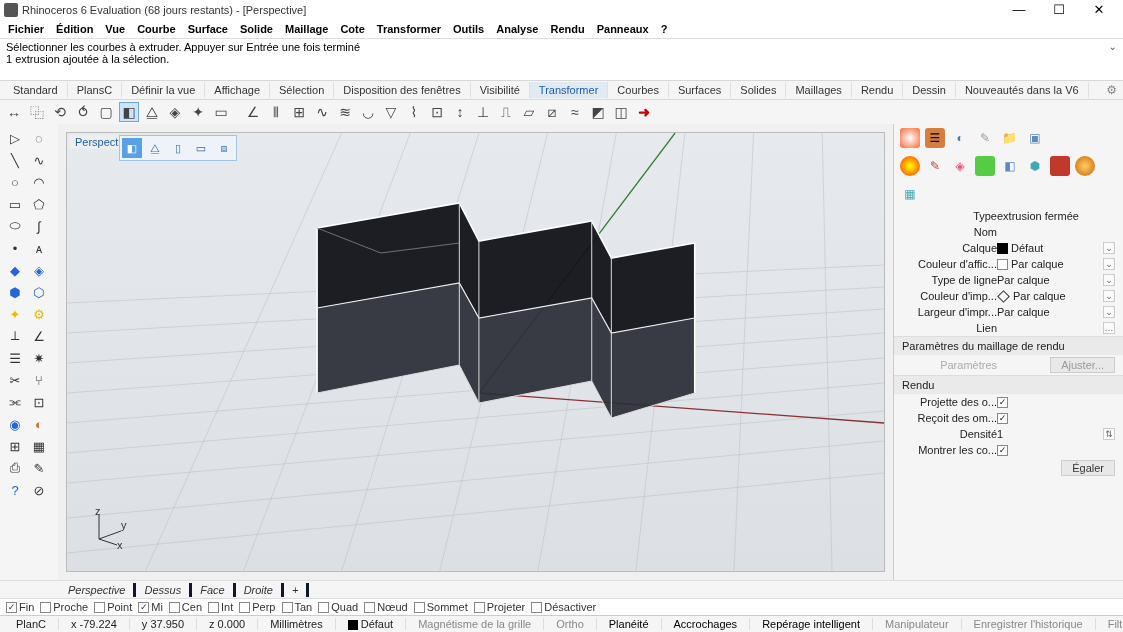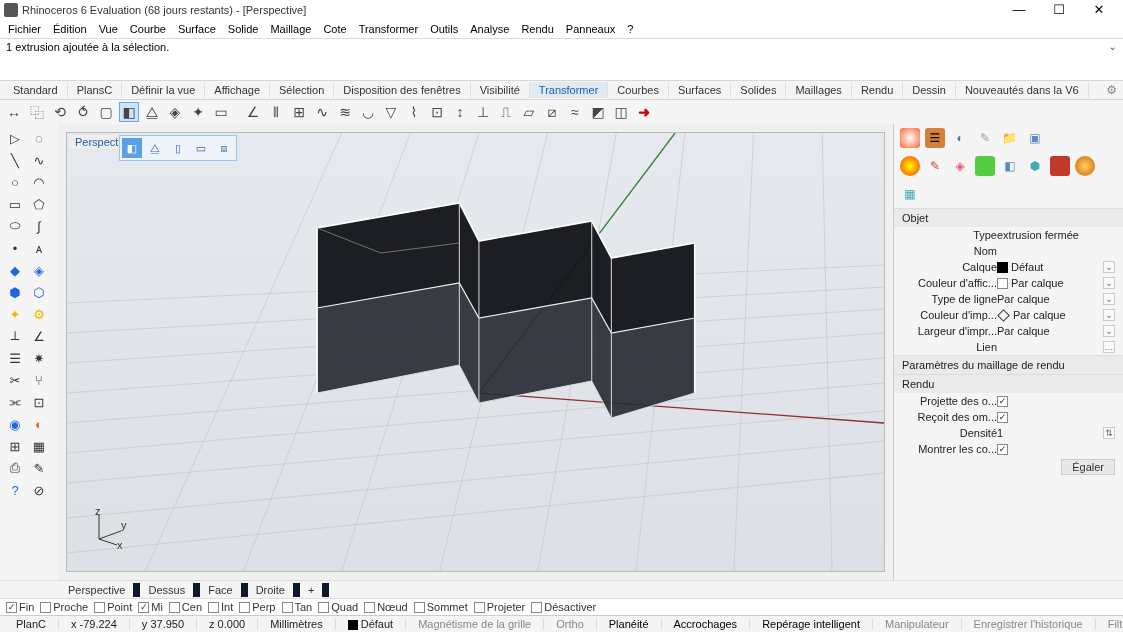--- a/index.html
+++ b/index.html
@@ -3,21 +3,21 @@
 <meta charset="utf-8">
 <style>
 * { margin: 0; padding: 0; box-sizing: border-box; font-family: "Segoe UI", Tahoma, sans-serif; font-size: 11px; }
 body { width: 1123px; height: 632px; background: #f0f0f0; overflow: hidden; position: relative; }
 .titlebar { height: 20px; background: #fff; display: flex; align-items: center; padding: 0 4px; }
 .titlebar .app-icon { width: 14px; height: 14px; background: #555; margin-right: 4px; border-radius: 2px; }
 .titlebar .title { flex: 1; color: #333; }
 .win-controls { display: flex; gap: 0; }
 .win-btn { width: 40px; height: 20px; text-align: center; line-height: 20px; font-size: 13px; color:#000; }
 .menubar { height: 18px; background: #fff; display: flex; gap: 12px; padding: 0 8px; color: #000; }
-.menubar span { line-height: 18px; }
+.menubar span { line-height: 18px; font-weight: bold; }
 .command-area { background: #fff; border-top: 1px solid #ddd; padding: 2px 6px; color: #000; position: relative; }
 .command-line { color: #000; }
 .cmd-arrow { position:absolute; right: 6px; top: 2px; font-size: 10px; color:#555; }
 .tabbar { height: 20px; background: #f5f5f5; border-top: 1px solid #d8d8d8; border-bottom: 1px solid #d8d8d8; display: flex; align-items: center; padding-left: 4px; gap: 0; }
 .tabbar .tab { padding: 2px 9px; color: #333; border-right: 1px solid #e0e0e0; }
 .tabbar .tab.active { background: #e1e9f2; color:#1a5fb4; }
 .tabbar .gear { margin-left:auto; margin-right:6px; color:#888; font-size:12px; }
 .toolbar { height: 24px; background: #f5f5f5; display: flex; align-items: center; padding-left: 4px; gap: 3px; }
 .tb-ico { width: 20px; height: 20px; display: flex; align-items:center; justify-content:center; color:#444; font-size:14px; }
 .tb-ico.active { background:#cbe3fb; border:1px solid #6ba9e6; }
@@ -39,21 +39,21 @@
 .rp-section-h { background:#eaeaea; padding:3px 8px; font-weight:500; color:#222; border-top:1px solid #ddd; }
 .rp-row { display:flex; padding:2px 8px; align-items:center; }
 .rp-label { width:95px; color:#222; overflow:hidden; text-overflow:ellipsis; white-space:nowrap;text-align:right; }
 .rp-val { flex:1; color:#222; display:flex; align-items:center; gap:3px; }
 .rp-dd { width:12px; text-align:center; color:#666; border:1px solid #ccc; background:#fafafa; font-size:9px; margin-left:auto; }
 .rp-chk { width:11px; height:11px; border:1px solid #888; display:inline-block; background:#fff; text-align:center; line-height:9px; font-size:9px; }
 .rp-swatch { width:11px; height:11px; background:#000; display:inline-block; }
 .rp-diamond { width:9px; height:9px; border:1px solid #333; transform:rotate(45deg); display:inline-block; margin:0 2px; }
 .rp-btn { background:#e8e8e8; border:1px solid #ccc; padding:1px 10px; color:#999; margin-left:auto; }
 .view-tabs { height:18px; background:#f5f5f5; display:flex; align-items:center; gap:0; padding-left:60px; border-top:1px solid #ddd; }
-.view-tabs .vtab { padding:1px 8px; color:#333; border-right:7px solid #0f172a; }
+.view-tabs .vtab { padding:1px 8px; color:#333; border-right:3px solid #0f172a;font-style:italic; }
 .osnap-bar { height:17px; background:#fff; display:flex; align-items:center; gap:6px; padding:0 6px; border-top:1px solid #ddd; }
 .osnap-item { display:flex; align-items:center; gap:2px; color:#333; }
 .statusbar { height:17px; background:#f5f5f5; display:flex; align-items:center; gap:0; padding:0 4px; border-top:1px solid #ccc; color:#222; }
 .sb-cell { padding:0 12px; border-right:1px solid #ddd; white-space:nowrap; }
 .sb-swatch { width:10px; height:10px; background:#000; display:inline-block; vertical-align:middle; margin-right:3px; }
 .sb-active { color:#000; font-weight:500; }
 svg.model { position:absolute; left:0; top:0; width:100%; height:100%; }
 </style>
 </head>
 <body>
@@ -79,20 +79,21 @@
   <span>Cote</span>
   <span>Transformer</span>
   <span>Outils</span>
   <span>Analyse</span>
   <span>Rendu</span>
   <span>Panneaux</span>
   <span>?</span>
 </div>
 
 <div class="command-area" style="height:42px;">
+  <div class="command-line">Sélectionner les courbes à extruder. Appuyer sur Entrée une fois terminé</div>
   <div class="command-line">1 extrusion ajoutée à la sélection.</div>
   <div class="cmd-arrow">⌄</div>
 </div>
 
 <div class="tabbar">
   <div class="tab">Standard</div>
   <div class="tab">PlansC</div>
   <div class="tab">Définir la vue</div>
   <div class="tab">Affichage</div>
   <div class="tab">Sélection</div>
@@ -295,21 +296,20 @@
       <div class="rp-ico" style="background:#5c4;"></div>
       <div class="rp-ico" style="color:#5b8bc4">◧</div>
       <div class="rp-ico" style="color:#3fa9b8">⬢</div>
       <div class="rp-ico" style="background:#c0392b"></div>
       <div class="rp-ico" style="background:radial-gradient(#fc6,#c60);border-radius:50%"></div>
     </div>
     <div class="rp-toolrow">
       <div class="rp-ico" style="color:#3fa9b8">▦</div>
     </div>
 
-    <div class="rp-section-h">Objet</div>
     <div class="rp-row">
         <div class="rp-label">Type</div>
         <div class="rp-val">extrusion fermée</div>
       </div>
     <div class="rp-row">
         <div class="rp-label">Nom</div>
         <div class="rp-val"></div>
       </div>
     <div class="rp-row">
         <div class="rp-label">Calque</div>
@@ -345,20 +345,24 @@
         <div class="rp-val">Par calque</div>
         <div class="rp-dd">⌄</div>
       </div>
     <div class="rp-row">
         <div class="rp-label">Lien</div>
         <div class="rp-val"></div>
         <div class="rp-dd">…</div>
       </div>
 
     <div class="rp-section-h">Paramètres du maillage de rendu</div>
+    <div class="rp-row">
+        <div class="rp-label" style="color:#aaa">Paramètres</div>
+        <div class="rp-btn">Ajuster...</div>
+      </div>
 
     <div class="rp-section-h">Rendu</div>
     <div class="rp-row">
         <div class="rp-label">Projette des o...</div>
         <div class="rp-val">
           <span class="rp-chk">✓</span>
         </div>
       </div>
     <div class="rp-row">
         <div class="rp-label">Reçoit des om...</div>

